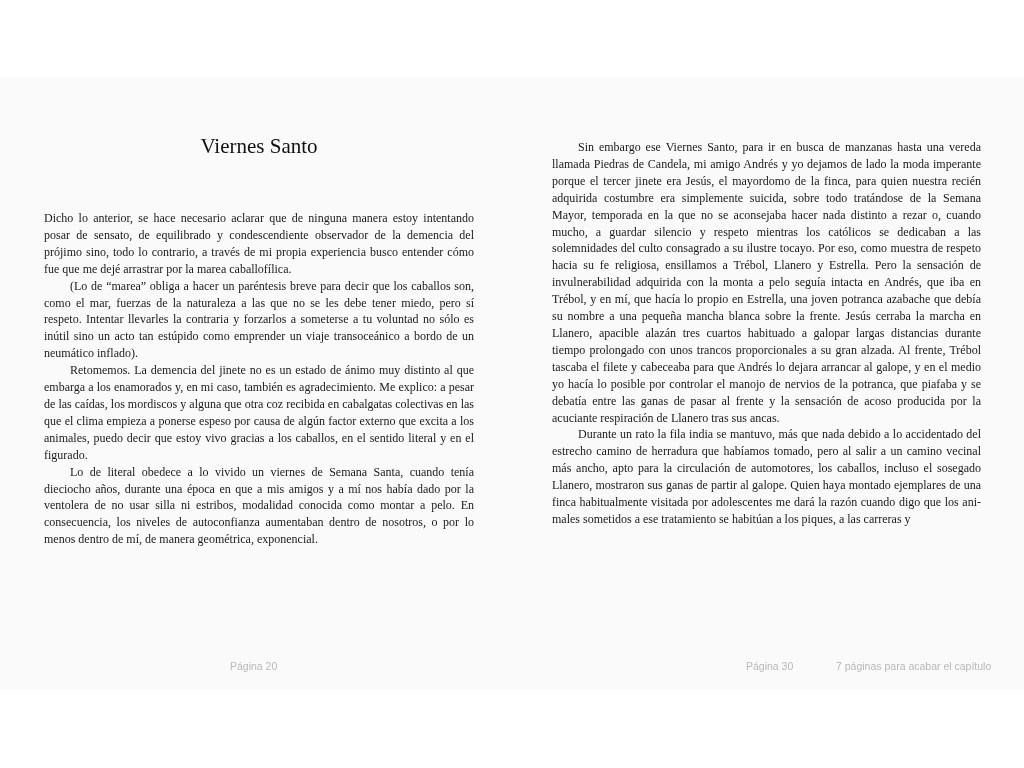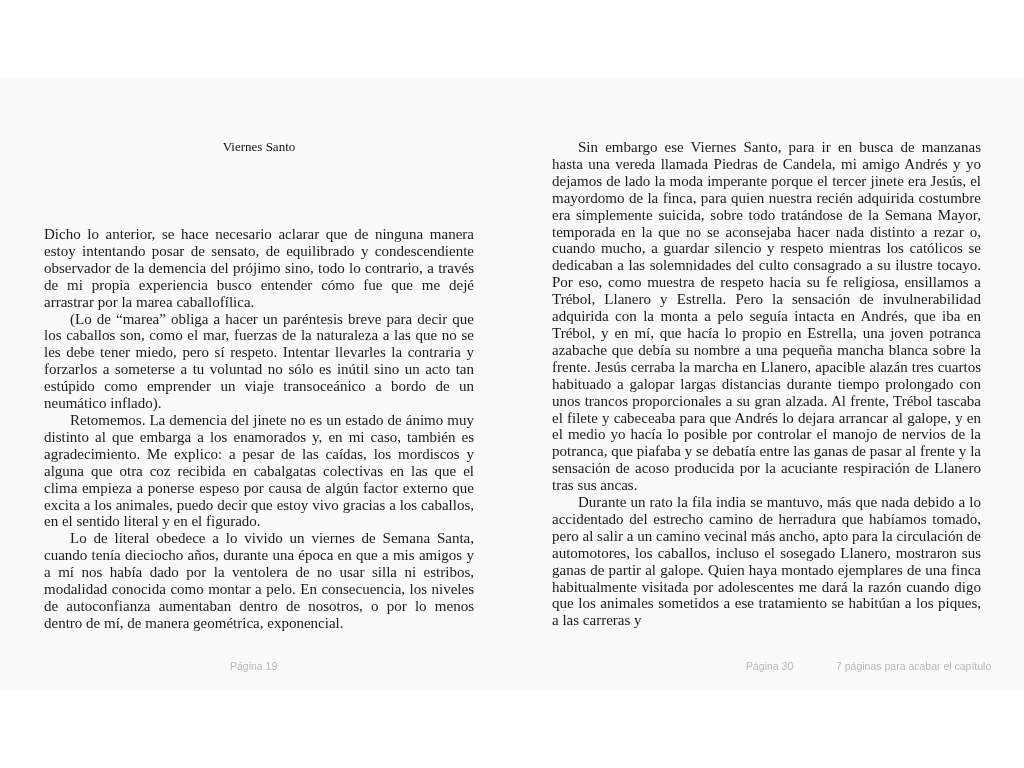--- a/index.html
+++ b/index.html
@@ -22,45 +22,45 @@
       position: absolute;
       top: 0;
       height: 613px;
     }
     .page-left { left: 44px; width: 430px; }
     .page-right { left: 552px; width: 429px; }
 
     .chapter-title {
       text-align: center;
       font-family: "Liberation Serif", "DejaVu Serif", serif;
-      font-size: 13px;
+      font-size: 21px;
       line-height: 17px;
       color: #111;
       margin: 0;
       padding-top: 61px;
       height: 60px;
       font-weight: normal;
     }
     .chapter-title span { display: block; }
 
     .body-text {
       font-family: "Liberation Serif", "DejaVu Serif", serif;
-      font-size: 15px;
+      font-size: 12px;
       line-height: 16.9px;
       color: #1a1a1a;
       text-align: justify;
       hyphens: manual;
     }
     .body-text p {
       margin: 0;
       text-indent: 26px;
     }
     .body-text p.first { text-indent: 0; }
 
-    .page-left .body-text { margin-top: 28px; }
+    .page-left .body-text { margin-top: 12px; }
     .page-right .body-text { margin-top: 62px; }
 
     .footer {
       position: absolute;
       top: 583px;
       font-family: "Liberation Sans", "DejaVu Sans", sans-serif;
       font-size: 10.5px;
       color: #b8b8b8;
       white-space: nowrap;
     }
@@ -85,17 +85,17 @@
     </div>
   </div>
 
   <div class="page page-right">
     <div class="body-text">
       <p>Sin embargo ese Viernes Santo, para ir en busca de manzanas hasta una vereda llamada Piedras de Candela, mi amigo Andrés y yo dejamos de lado la moda imperante porque el tercer jinete era Jesús, el mayordomo de la finca, para quien nuestra recién adquirida costumbre era simplemente suicida, sobre todo tratándose de la Semana Mayor, temporada en la que no se aconsejaba hacer nada distinto a rezar o, cuando mucho, a guardar silencio y respeto mientras los católicos se dedicaban a las solemnidades del culto consagrado a su ilustre tocayo. Por eso, como muestra de respeto hacia su fe religiosa, ensillamos a Trébol, Llanero y Estrella. Pero la sensa­ción de invulnerabilidad adquirida con la monta a pelo seguía intacta en Andrés, que iba en Trébol, y en mí, que hacía lo propio en Estrella, una joven potranca azabache que debía su nombre a una pequeña mancha blanca sobre la frente. Jesús cerraba la marcha en Llanero, apacible alazán tres cuartos habituado a galopar largas distancias durante tiempo prolon­gado con unos trancos proporcionales a su gran alzada. Al frente, Trébol tascaba el filete y cabeceaba para que Andrés lo dejara arrancar al galope, y en el medio yo hacía lo posible por controlar el manojo de nervios de la potranca, que piafaba y se debatía entre las ganas de pasar al frente y la sensación de acoso producida por la acuciante respiración de Llanero tras sus ancas.</p>
       <p>Durante un rato la fila india se mantuvo, más que nada debido a lo accidentado del estrecho camino de herradura que habíamos tomado, pero al salir a un camino vecinal más ancho, apto para la circulación de automo­tores, los caballos, incluso el sosegado Llanero, mostraron sus ganas de partir al galope. Quien haya montado ejemplares de una finca habitual­mente visitada por adolescentes me dará la razón cuando digo que los ani­males sometidos a ese tratamiento se habitúan a los piques, a las carreras y</p>
     </div>
   </div>
 
-  <div class="footer footer-left-page">Página 19</div>
+  <div class="footer footer-left-page">Página 20</div>
   <div class="footer footer-right-page">Página 30</div>
   <div class="footer footer-remaining">7 páginas para acabar el capítulo</div>
 
 </div>
 
 </body></html>

